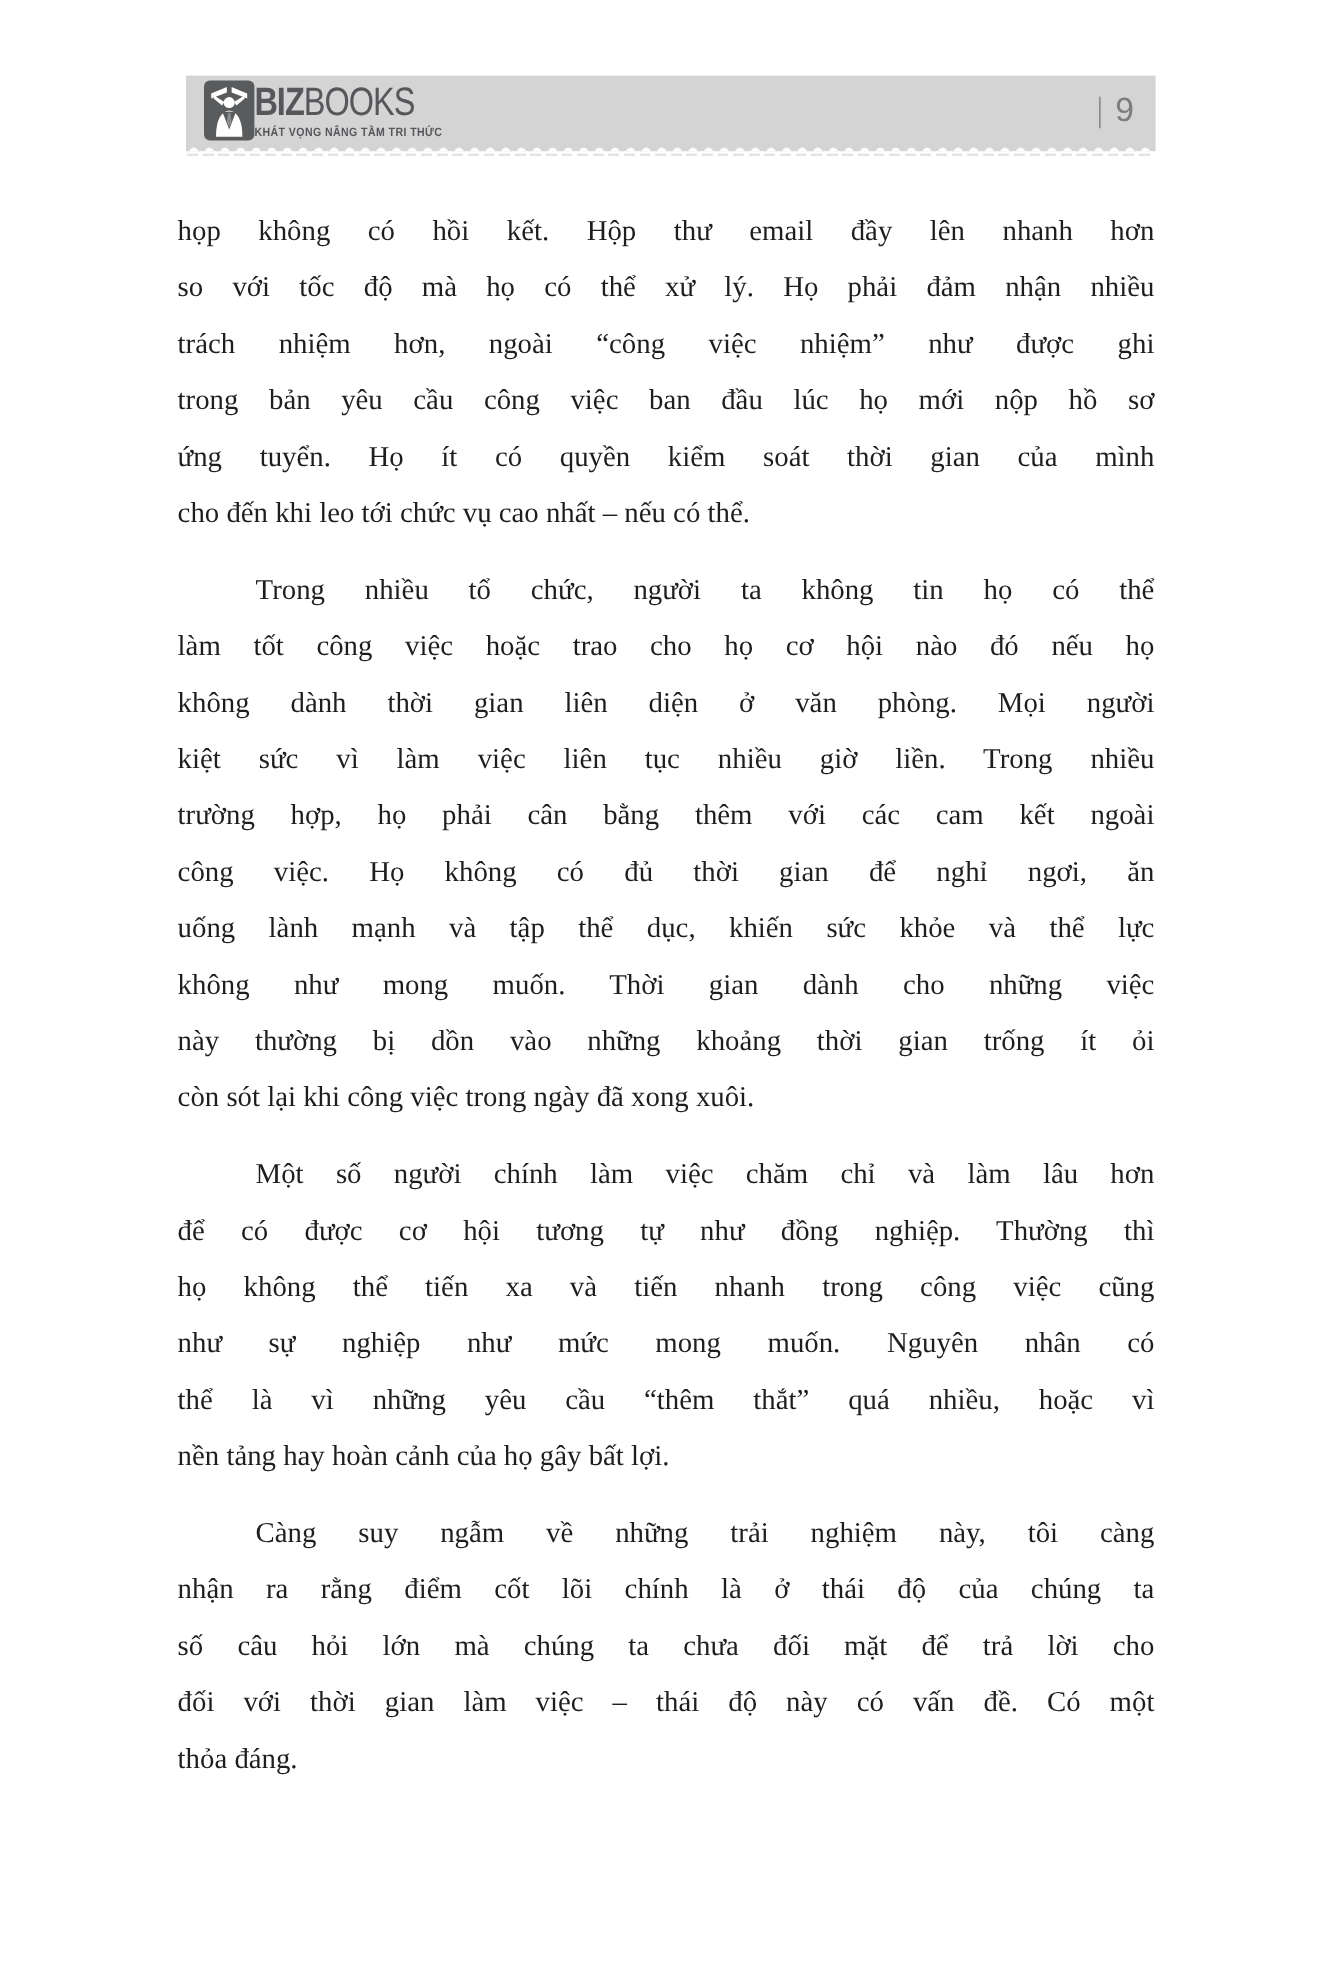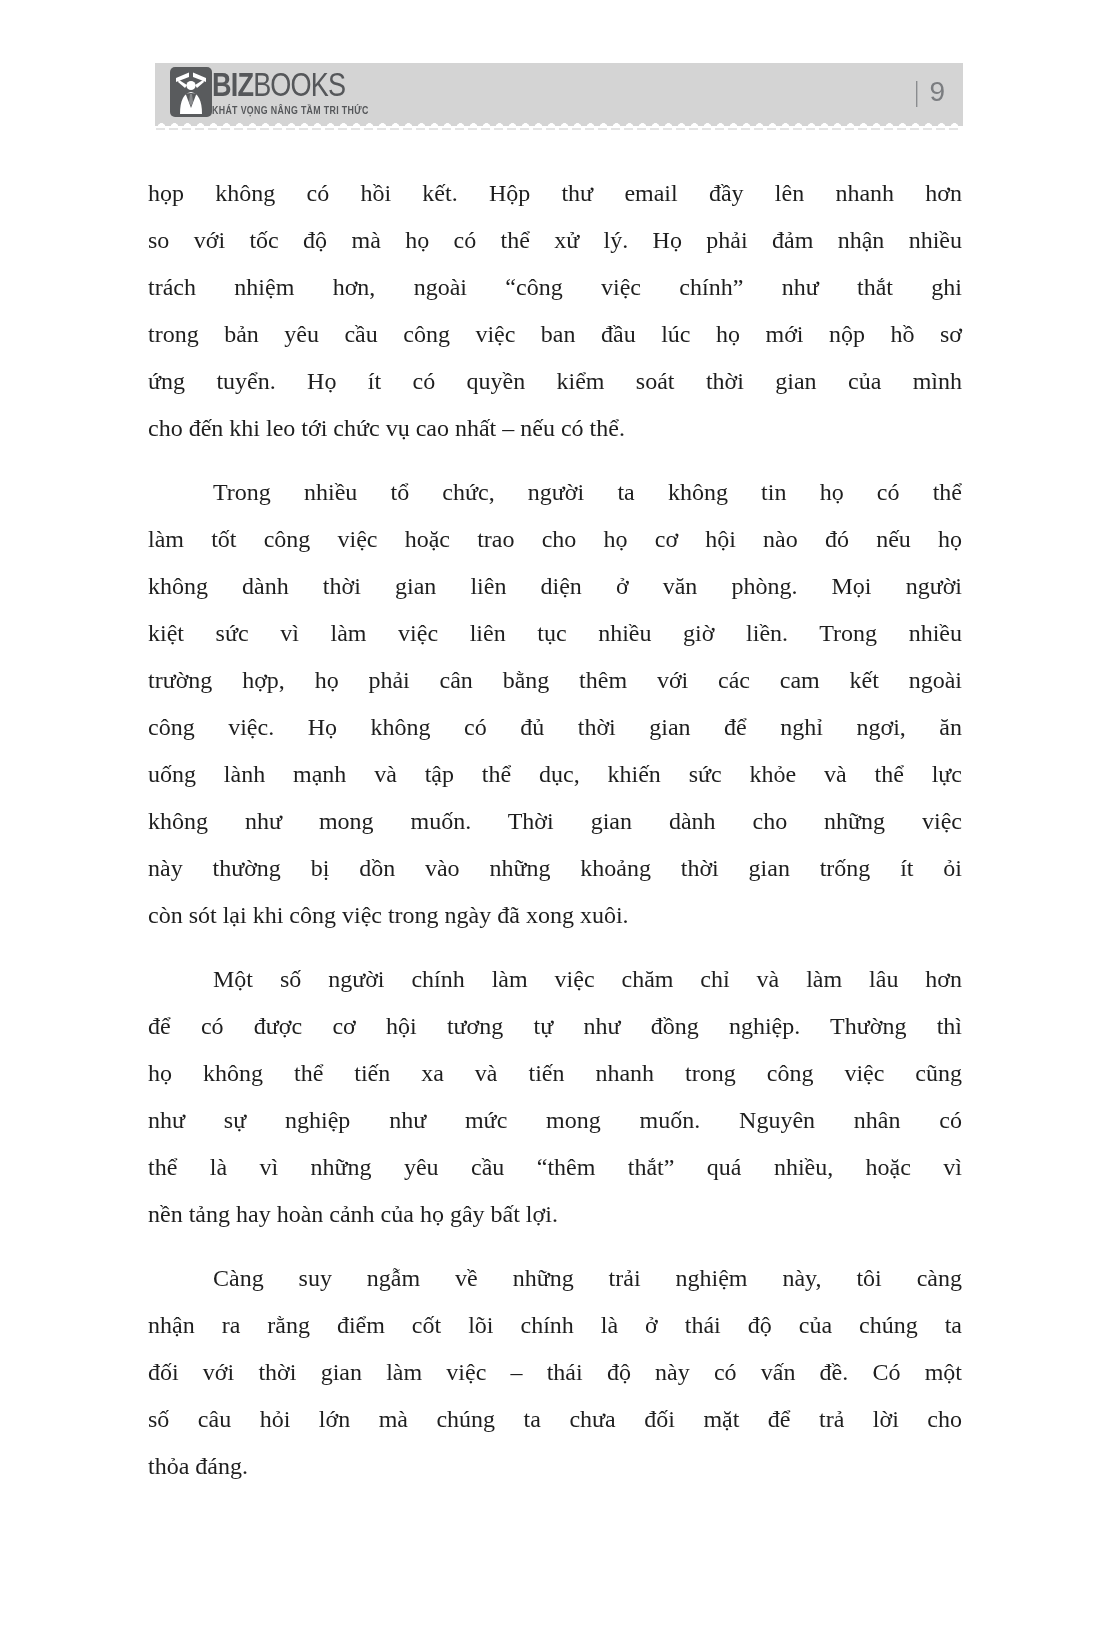--- a/index.html
+++ b/index.html
@@ -134,21 +134,21 @@
     <span class="sep">|</span>
     <span class="num">9</span>
   </div>
   <div class="scallop"></div>
 </header>
 
 <main class="body-text">
     <div class="paragraph">
       <div class="line">họp không có hồi kết. Hộp thư email đầy lên nhanh hơn</div>
       <div class="line">so với tốc độ mà họ có thể xử lý. Họ phải đảm nhận nhiều</div>
-      <div class="line">trách nhiệm hơn, ngoài “công việc chính” như thắt ghi</div>
+      <div class="line">trách nhiệm hơn, ngoài “công việc nhiệm” như được ghi</div>
       <div class="line">trong bản yêu cầu công việc ban đầu lúc họ mới nộp hồ sơ</div>
       <div class="line">ứng tuyển. Họ ít có quyền kiểm soát thời gian của mình</div>
       <div class="line last">cho đến khi leo tới chức vụ cao nhất – nếu có thể.</div>
     </div>
     <div class="paragraph">
       <div class="line indent">Trong nhiều tổ chức, người ta không tin họ có thể</div>
       <div class="line">làm tốt công việc hoặc trao cho họ cơ hội nào đó nếu họ</div>
       <div class="line">không dành thời gian liên diện ở văn phòng. Mọi người</div>
       <div class="line">kiệt sức vì làm việc liên tục nhiều giờ liền. Trong nhiều</div>
       <div class="line">trường hợp, họ phải cân bằng thêm với các cam kết ngoài</div>
@@ -162,17 +162,17 @@
       <div class="line indent">Một số người chính làm việc chăm chỉ và làm lâu hơn</div>
       <div class="line">để có được cơ hội tương tự như đồng nghiệp. Thường thì</div>
       <div class="line">họ không thể tiến xa và tiến nhanh trong công việc cũng</div>
       <div class="line">như sự nghiệp như mức mong muốn. Nguyên nhân có</div>
       <div class="line">thể là vì những yêu cầu “thêm thắt” quá nhiều, hoặc vì</div>
       <div class="line last">nền tảng hay hoàn cảnh của họ gây bất lợi.</div>
     </div>
     <div class="paragraph">
       <div class="line indent">Càng suy ngẫm về những trải nghiệm này, tôi càng</div>
       <div class="line">nhận ra rằng điểm cốt lõi chính là ở thái độ của chúng ta</div>
+      <div class="line">số câu hỏi lớn mà chúng ta chưa đối mặt để trả lời cho</div>
       <div class="line">đối với thời gian làm việc – thái độ này có vấn đề. Có một</div>
-      <div class="line">số câu hỏi lớn mà chúng ta chưa đối mặt để trả lời cho</div>
       <div class="line last">thỏa đáng.</div>
     </div>
   </main>
 
 </body></html>

